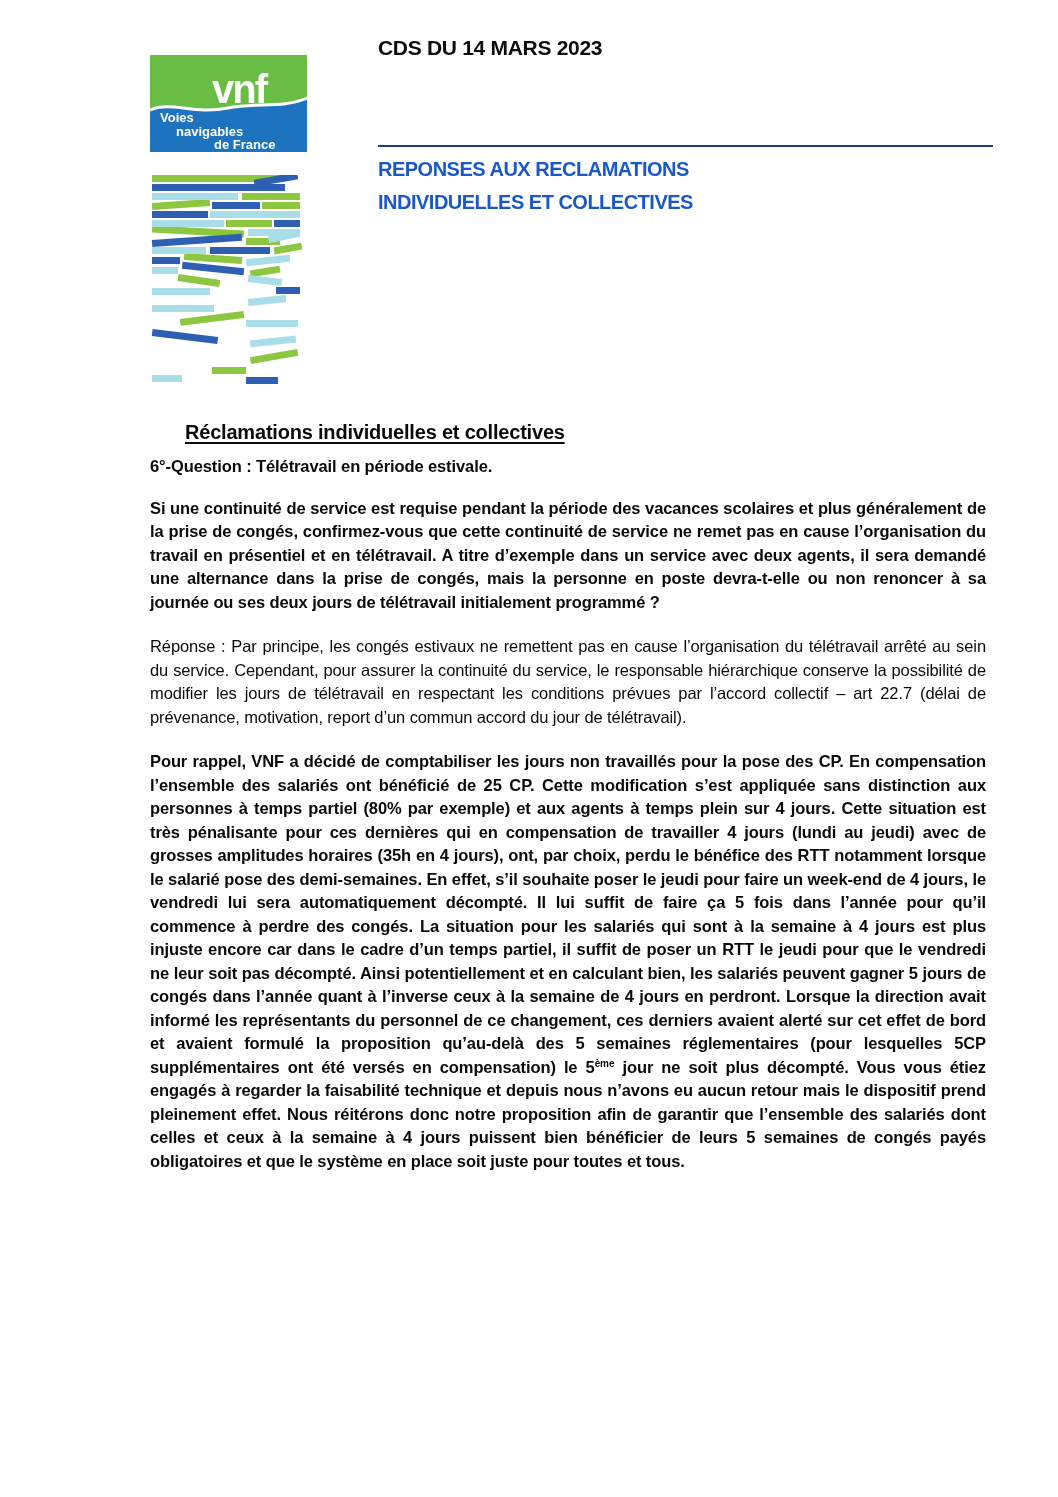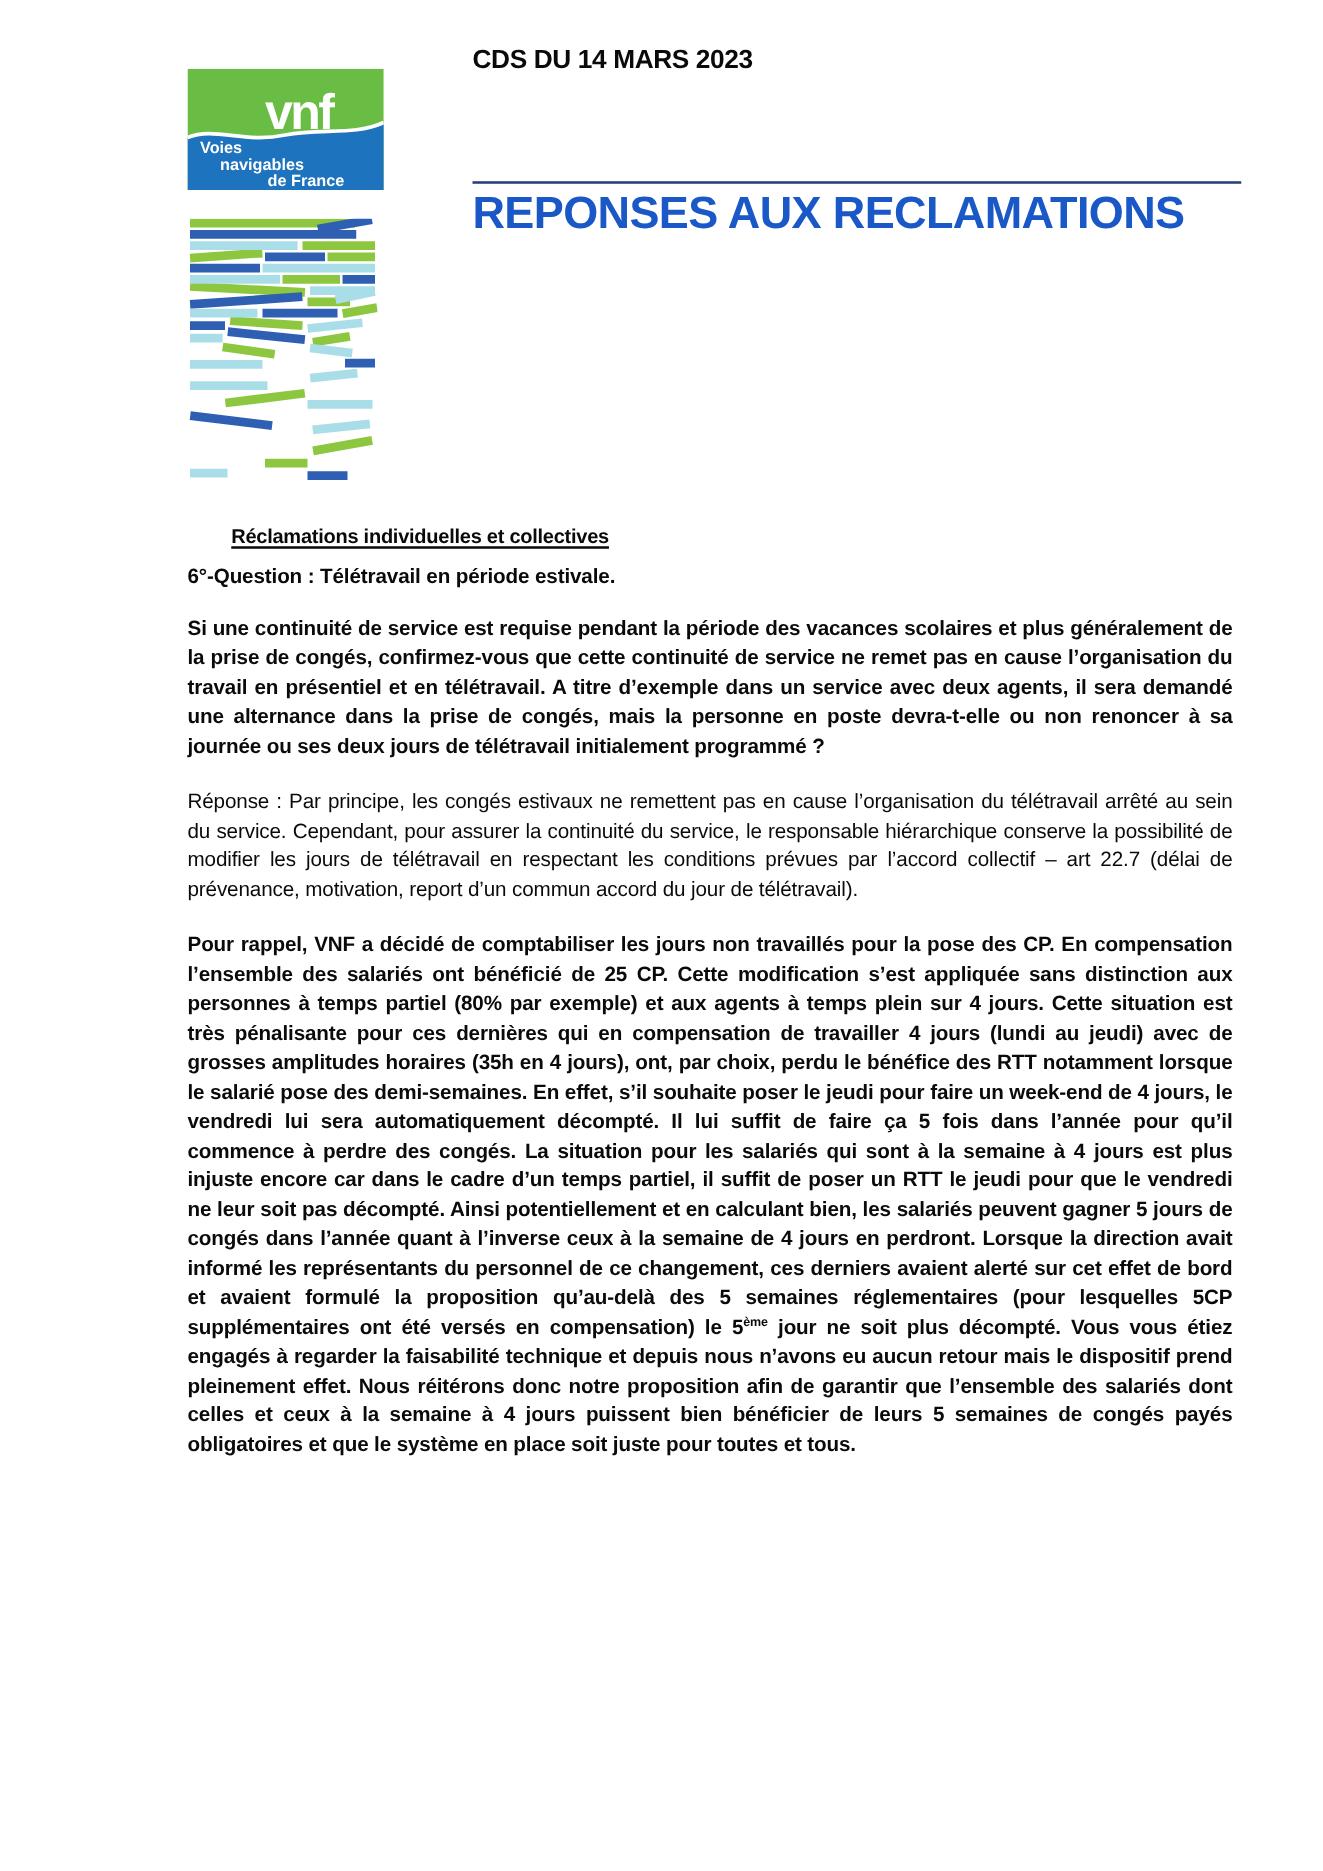--- a/index.html
+++ b/index.html
@@ -36,37 +36,37 @@
   }
   .header-rule {
     position: absolute;
     left: 378px; top: 145px;
     width: 615px; height: 2px;
     background: var(--rule-navy, #233d77);
   }
   .doc-subtitle {
     position: absolute;
     left: 378px; top: 153px;
-    font-size: 36px;
+    font-size: 20px;
     font-weight: bold;
     color: var(--title-blue, #1a58c8);
     line-height: 33px;
     letter-spacing: -0.5px;
     white-space: nowrap;
   }
 
   
   .content {
     position: absolute;
     left: 150px; top: 421px;
     width: 836px;
     color: #0a0a0a;
   }
   .section-heading {
-    font-size: 16px;
+    font-size: 20px;
     font-weight: bold;
     text-decoration: underline;
     text-underline-offset: 3px;
     text-decoration-thickness: 2px;
     margin: 0 0 11px 35px;
     letter-spacing: -0.2px;
   }
   .content p {
     font-size: 16.5px;
     line-height: 23.5px;
@@ -146,20 +146,21 @@
         <rect x="100" y="163" width="46" height="7" transform="rotate(-6 123 166)"></rect>
         <rect x="2" y="200" width="30" height="7"></rect>
       </g>
     </svg>
   </div>
 
   <div class="doc-title">CDS DU 14 MARS 2023</div>
   <div class="header-rule"></div>
   <div class="doc-subtitle">
     <div>REPONSES AUX RECLAMATIONS</div>
+    <div>INDIVIDUELLES ET COLLECTIVES</div>
   </div>
 
   <div class="content">
     <h2 class="section-heading">Réclamations individuelles et collectives</h2>
 
     <p class="bold q-label">6°-Question : Télétravail en période estivale.</p>
 
     <p class="bold just">Si une continuité de service est requise pendant la période des vacances scolaires et plus généralement de la prise de congés, confirmez-vous que cette continuité de service ne remet pas en cause l’organisation du travail en présentiel et en télétravail. A titre d’exemple dans un service avec deux agents, il sera demandé une alternance dans la prise de congés, mais la personne en poste devra-t-elle ou non renoncer à sa journée ou ses deux jours de télétravail initialement programmé ?</p>
 
     <p class="just answer">

